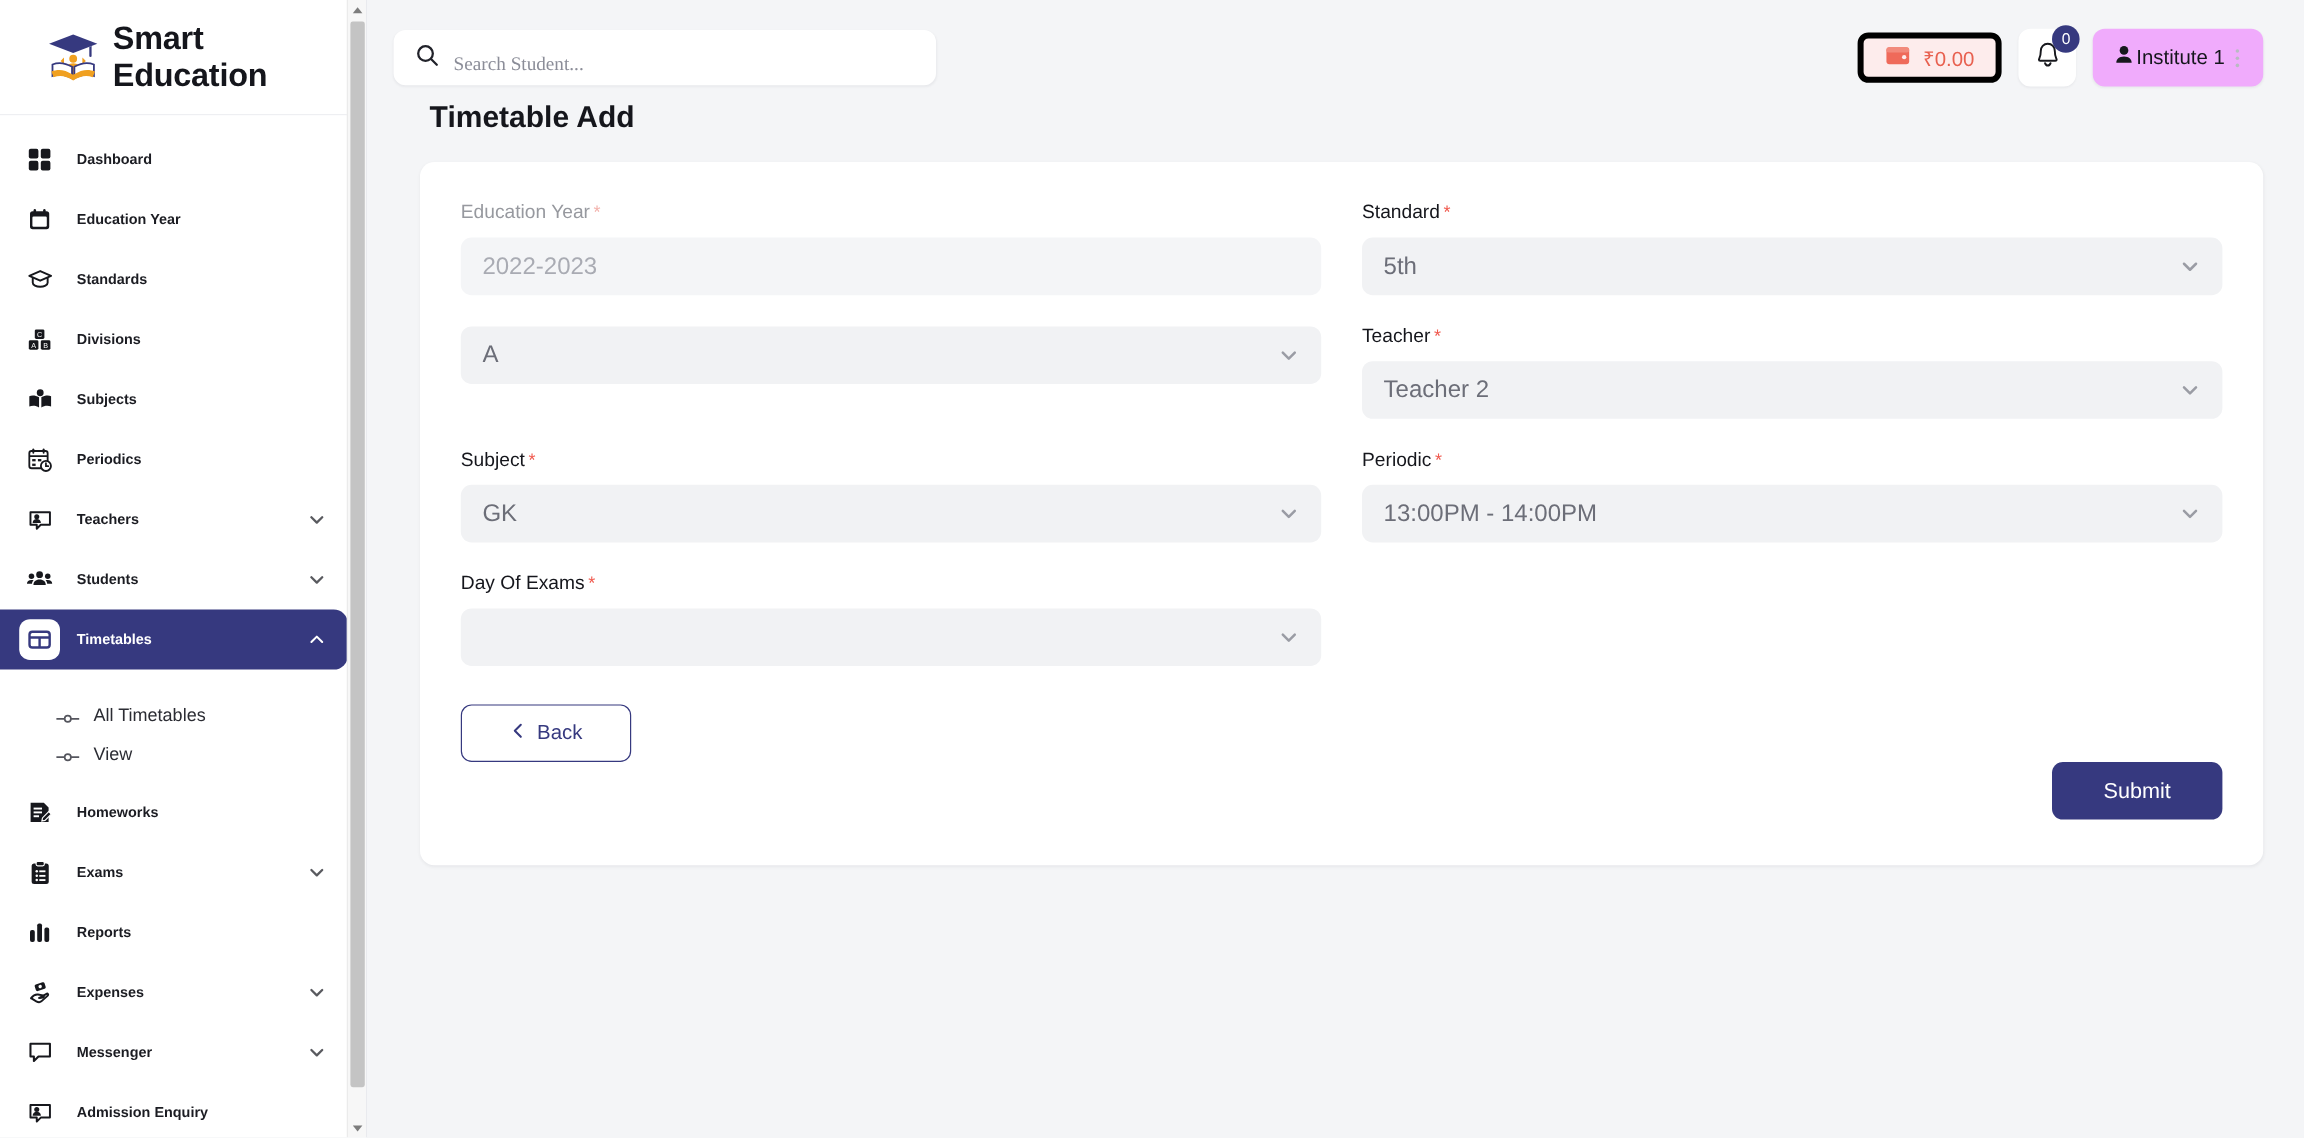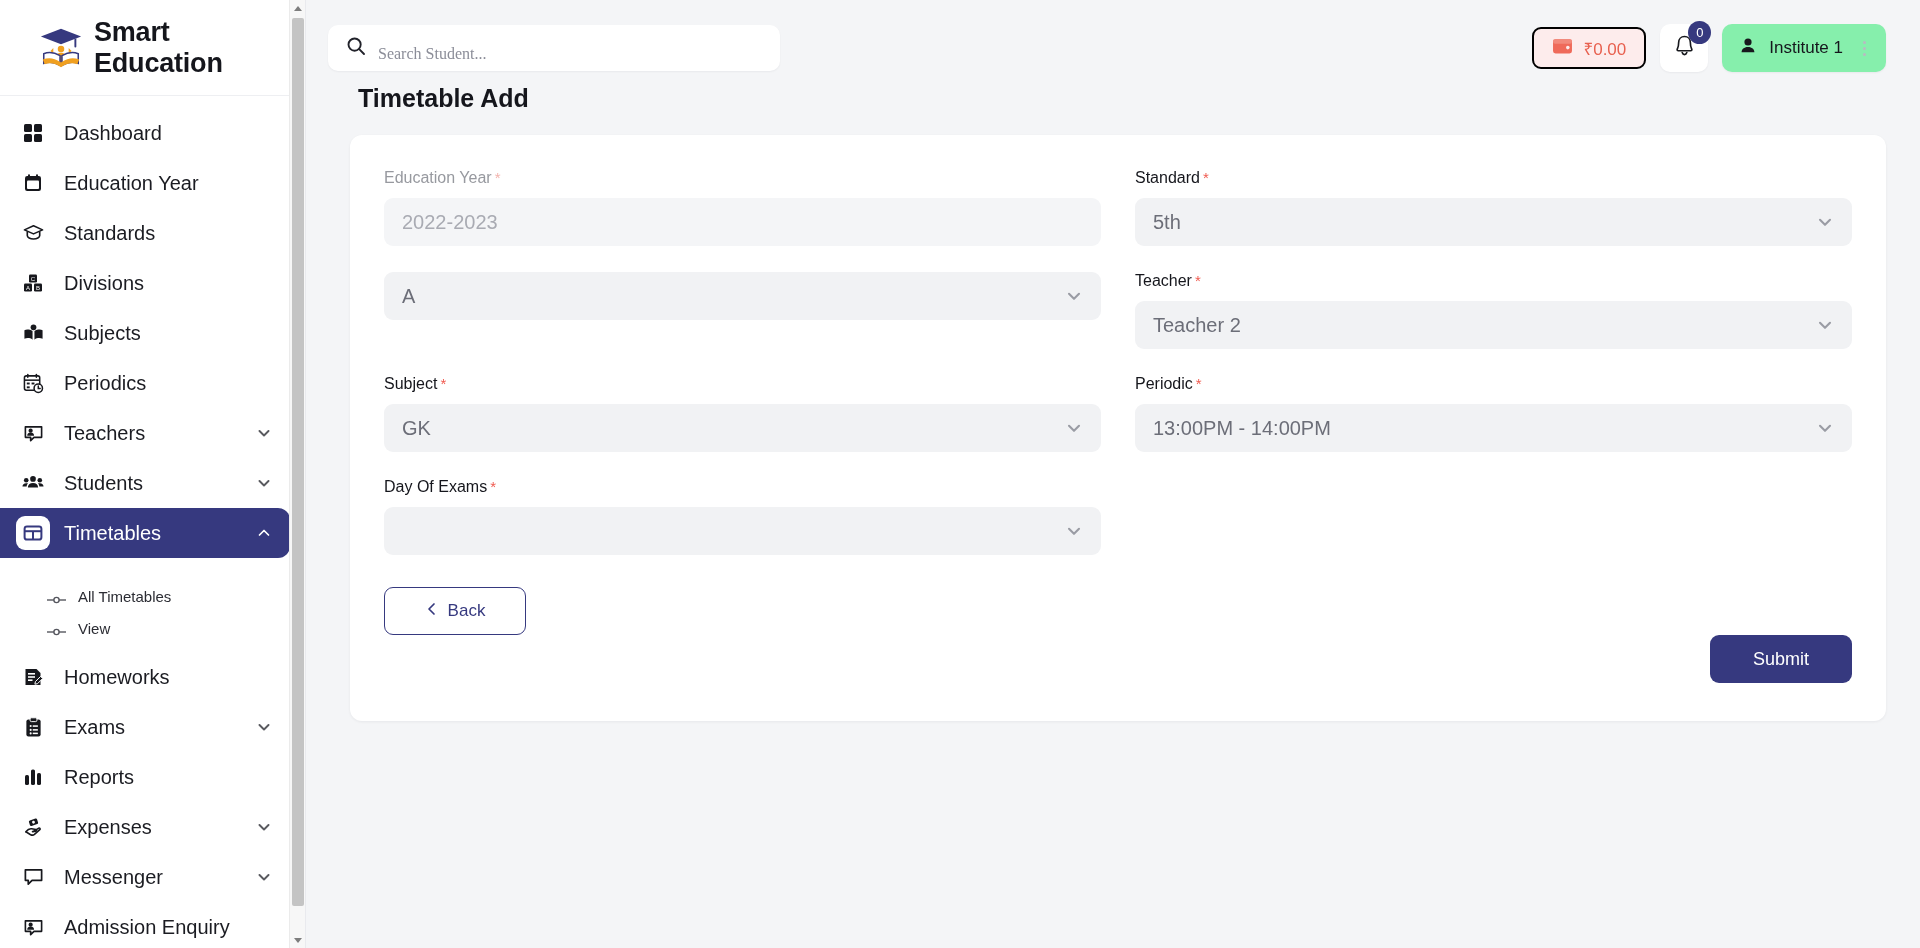--- a/index.html
+++ b/index.html
@@ -32,22 +32,23 @@
     height: 50px; display: flex; align-items: center;
     padding-left: 16px; padding-right: 18px;
     gap: 14px; cursor: pointer; position: relative;
   }
   .nav-item .ico-box {
     width: 34px; height: 34px; flex: 0 0 34px;
     border-radius: 9px; background: #ffffff;
     display: flex; align-items: center; justify-content: center;
   }
   .nav-item .lbl {
-    font-size: 20px; color: #1b1c22; flex: 1;
+    font-size: 12px; color: #1b1c22; flex: 1;
     white-space: nowrap;
+    font-weight: bold;
   }
   .nav-item.active {
     background: #36397f;
     border-top-right-radius: 12px; border-bottom-right-radius: 12px; justify-content: flex-end;
   }
   .nav-item.active .lbl { color: #ffffff; }
   .nav-item.active .ico-box { background: #ffffff; }
   .chev { width: 16px; height: 16px; flex: 0 0 16px; opacity: .75; }
   .nav-item.active .chev { opacity: 1; }
 
@@ -90,40 +91,40 @@
   .search-input {
     border: none; outline: none; flex: 1; font-size: 16px;
     color: #33343c; background: transparent;
     font-family: Liberation Serif, serif;
     margin-top: 12px;
   }
   .search-input::placeholder { color: #8b8d98; }
   .top-right { margin-left: auto; display: flex; align-items: center; gap: 14px; }
   .wallet-btn {
     height: 42px; display: flex; align-items: center; gap: 10px;
-    padding: 0 18px; border: 2px solid #000000; border-radius: 9px;
+    padding: 0 18px; border: 5px solid #000000; border-radius: 9px;
     background: #fdecec; cursor: pointer;
   }
   .wallet-amt { font-size: 17px; color: #e8604f; font-weight: 400; }
   .bell-btn {
     width: 48px; height: 48px; background: #ffffff; border-radius: 10px;
     display: flex; align-items: center; justify-content: center;
     position: relative; cursor: pointer;
     box-shadow: 0 1px 2px rgba(16,24,40,.05);
   }
   .bell-badge {
     position: absolute; top: -3px; right: -3px;
     min-width: 23px; height: 23px; border-radius: 50%;
     background: #36397f; color: #fff; font-size: 13px;
     display: flex; align-items: center; justify-content: center;
     padding: 0 5px;
   }
   .user-btn {
-    height: 48px; background: #86efac; border-radius: 10px;
-    display: flex; align-items: center; gap: 11px; padding: 0 12px 0 16px;
+    height: 48px; background: #f0abfc; border-radius: 10px;
+    display: flex; align-items: center; padding: 0 12px 0 16px;
     cursor: pointer; box-shadow: 0 1px 2px rgba(16,24,40,.05);
   }
   .user-name { font-size: 17px; color: #15161c; }
   .kebab { width: 20px; height: 22px; display: flex; flex-direction: column;
            align-items: center; justify-content: center; gap: 3px; cursor: pointer; }
   .kebab i { width: 3px; height: 3px; border-radius: 50%; background: #b9bac2; display: block; }
 
   .page-title {
     font-size: 25px; font-weight: 700; color: #15161c;
     padding: 0 0 0 8px; margin: 0 0 22px 44px; margin-top: -12px;

